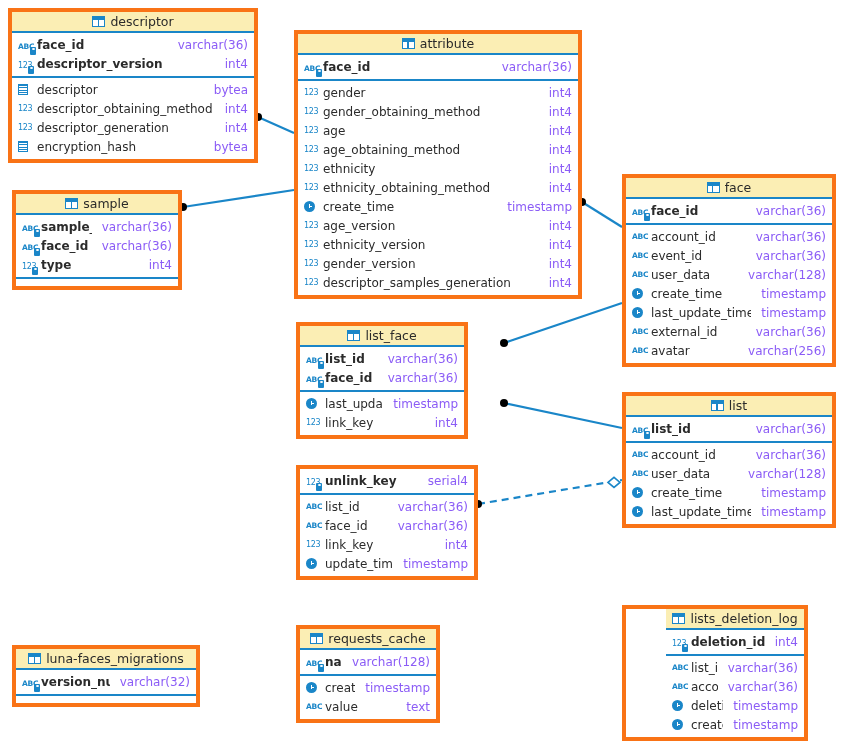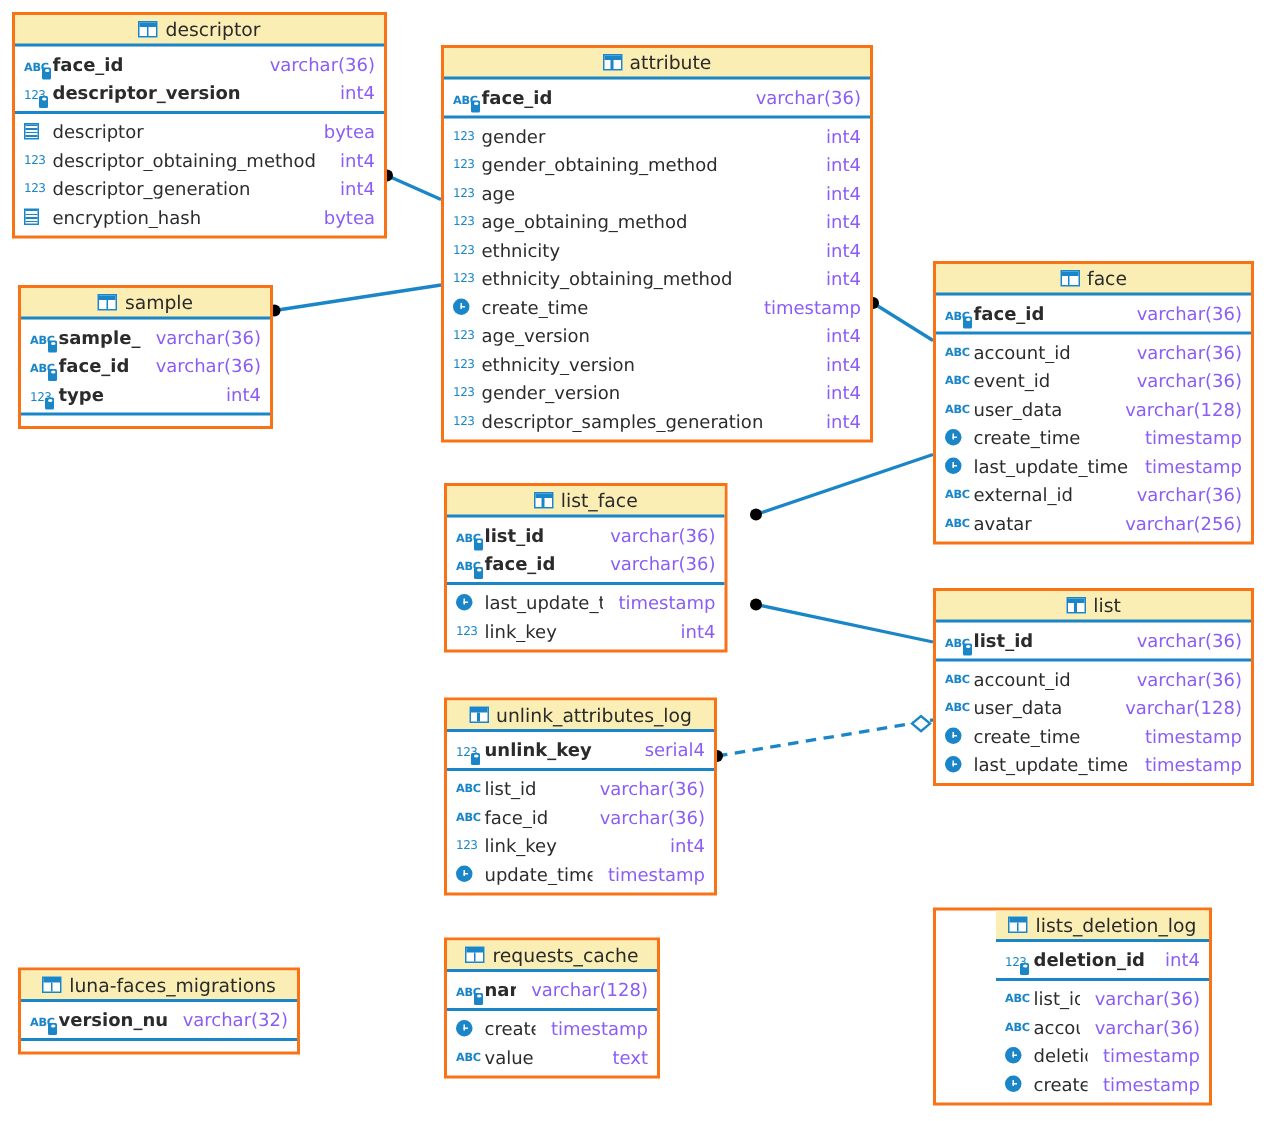--- a/index.html
+++ b/index.html
@@ -23,21 +23,21 @@
   #edges {
     position: absolute;
     left: 0; top: 0;
     width: 848px;
     height: 747px;
     pointer-events: none;
   }
   .table-box {
     position: absolute;
     background: #ffffff;
-    border: 2px solid #f97316;
+    border: 4px solid #f97316;
     box-sizing: border-box;
     z-index: 5;
   }
   .tbl-header {
     background: #fbeeb4;
     border-bottom: 2px solid #1a86c8;
     text-align: center;
     font-size: 12.5px;
     color: #2a2a2a;
     padding: 3px 6px 4px 6px;
@@ -456,21 +456,21 @@
         </div>
         <div class="row">
           <span class="ic">
             <span class="g-abc">ABC</span>
           </span>
           <span class="col-name">avatar</span>
           <span class="col-type">varchar(256)</span>
         </div>
       </div>
     </div>
-    <div class="table-box" style="left: 296px; top: 322px; width: 189px;">
+    <div class="table-box" style="left: 296px; top: 322px; width: 172px;">
       <div class="tbl-header">
         <span class="tbl-ic"></span>
         <span>list_face</span>
       </div>
       <div class="tbl-section pk-section">
         <div class="row pk">
           <span class="ic">
             <span class="keyed"><span class="g-abc">ABC</span><span class="keybadge"></span></span>
           </span>
           <span class="col-name">list_id</span>
@@ -540,24 +540,20 @@
         <div class="row">
           <span class="ic">
             <span class="clock-ic"></span>
           </span>
           <span class="col-name">last_update_time</span>
           <span class="col-type">timestamp</span>
         </div>
       </div>
     </div>
     <div class="table-box" style="left: 296px; top: 465px; width: 182px;">
-      <div class="tbl-header">
-        <span class="tbl-ic"></span>
-        <span>unlink_attributes_log</span>
-      </div>
       <div class="tbl-section pk-section">
         <div class="row pk">
           <span class="ic">
             <span class="keyed"><span class="g-123">123</span><span class="keybadge"></span></span>
           </span>
           <span class="col-name">unlink_key</span>
           <span class="col-type">serial4</span>
         </div>
       </div>
       <div class="tbl-section">

